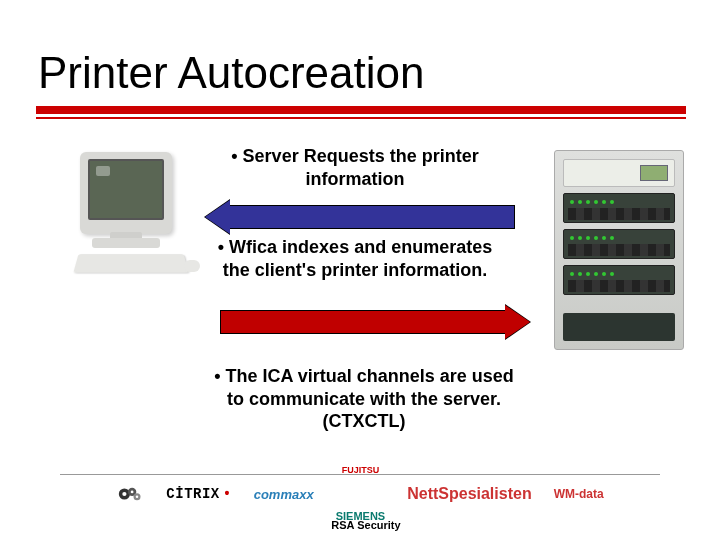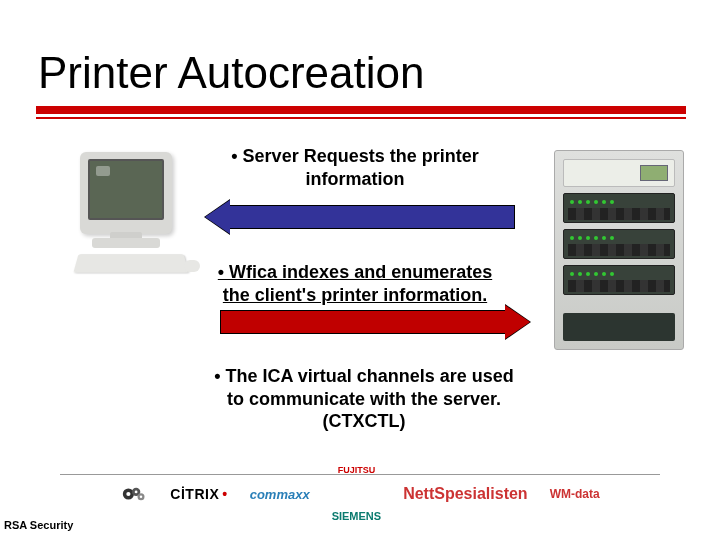--- a/index.html
+++ b/index.html
@@ -46,21 +46,21 @@
     font-family: Arial, sans-serif;
     font-size: 18px;
     font-weight: 700;
     color: #000;
     position: absolute;
     width: 280px;
     line-height: 1.25;
     text-align: center;
   }
   .b1 { left: 215px; top: 0; }
-  .b2 { left: 215px; top: 116px; text-decoration: underline; }
+  .b2 { left: 215px; top: 91px; }
   .b3 { left: 209px; top: 220px; width: 310px; }
   .arrow {
     position: absolute;
     height: 34px;
   }
   .arrow-body {
     position: absolute;
     height: 24px;
     top: 5px;
     border: 1px solid #000;
@@ -229,32 +229,33 @@
     font-size: 11px;
     color: #666;
   }
   .logo {
     display: flex;
     align-items: center;
     gap: 3px;
     font-weight: 700;
   }
   .logo-cog svg { width: 28px; height: 24px; }
-  .logo-citrix { color: #000; font-size: 14px; letter-spacing: 0.5px; }
+  .logo-citrix { color: #000; font-size: 14px; letter-spacing: 0.5px; font-family: Liberation Mono, monospace; }
   .logo-citrix .dot { color: #c00; }
   .logo-commaxx { color: #2a7fb8; font-style: italic; font-size: 13px; }
   .logo-fujitsu { display: flex; flex-direction: column; align-items: center; line-height: 1; gap: 36px; }
   .logo-fujitsu .f { color: #c00; font-size: 9px; }
   .logo-fujitsu .s { color: #0a7a6e; font-size: 11px; }
   .logo-nett { color: #c33; font-size: 16px; }
   .logo-wm { color: #c33; font-size: 12px; }
   .rsa {
     position: absolute;
-    left: 4px; right: 0;
+    left: 12px; right: 0;
     bottom: 9px;
+    text-align: center;
     font-size: 11px;
     font-weight: 700;
     color: #000;
   }
 </style>
 </head>
 <body>
 
 <h1 class="title">Printer Autocreation</h1>
 <div class="red-bar"></div>

